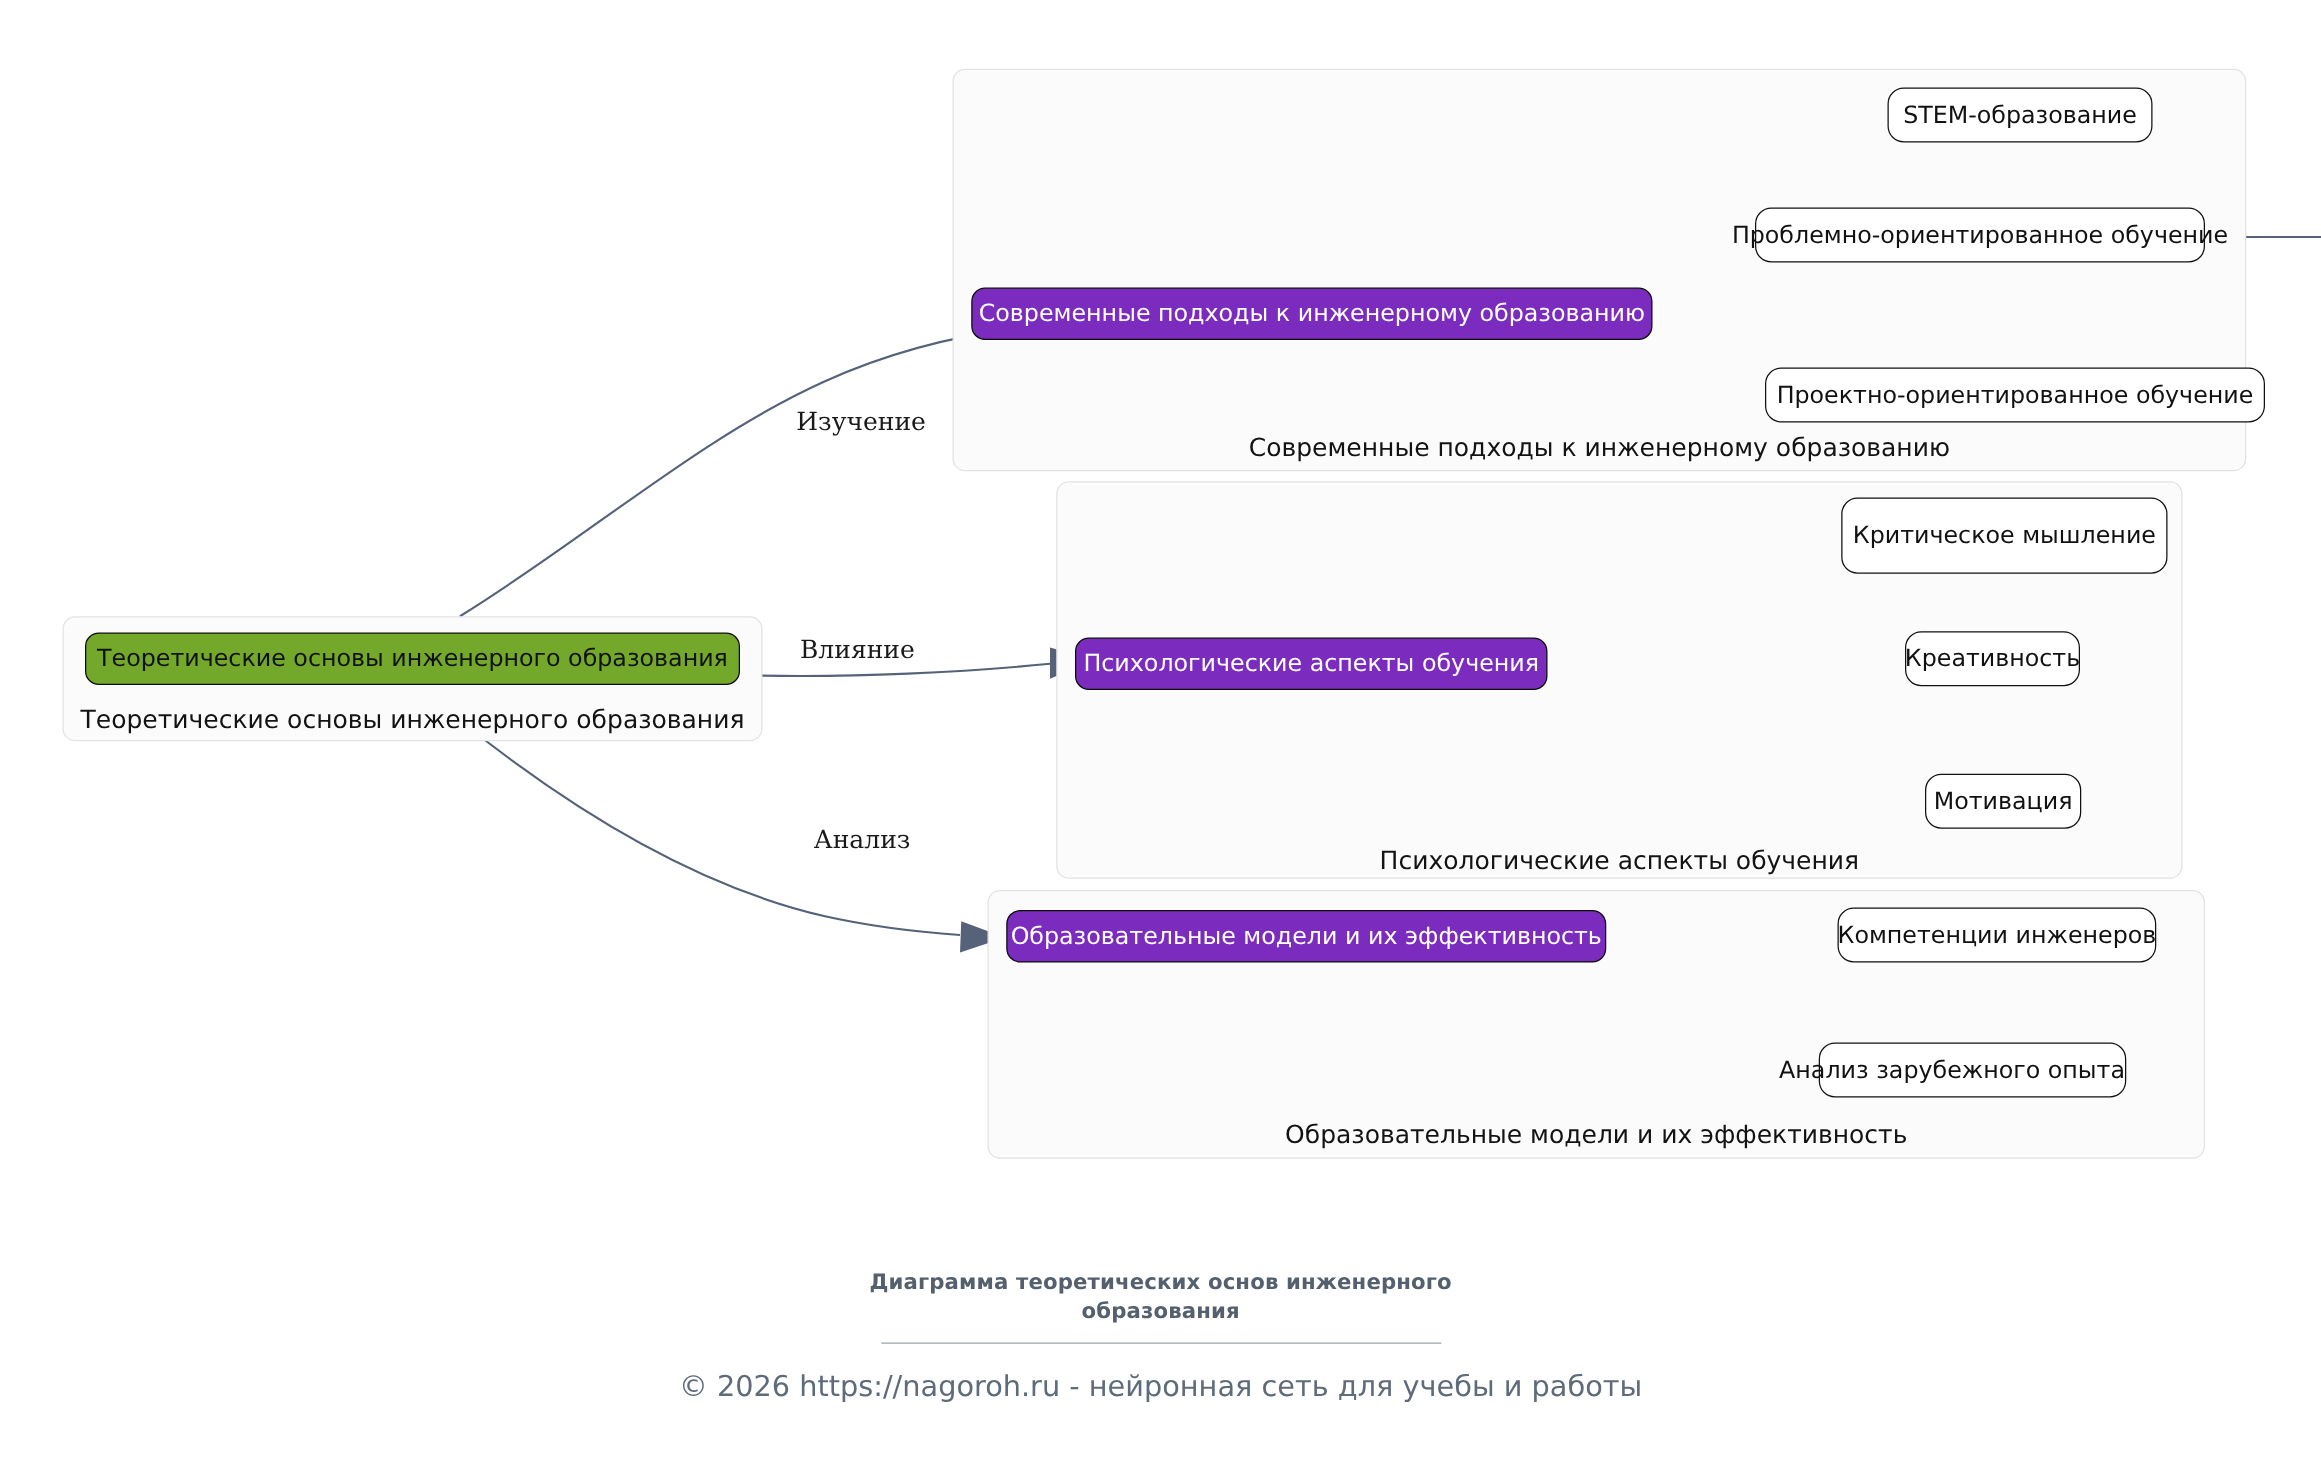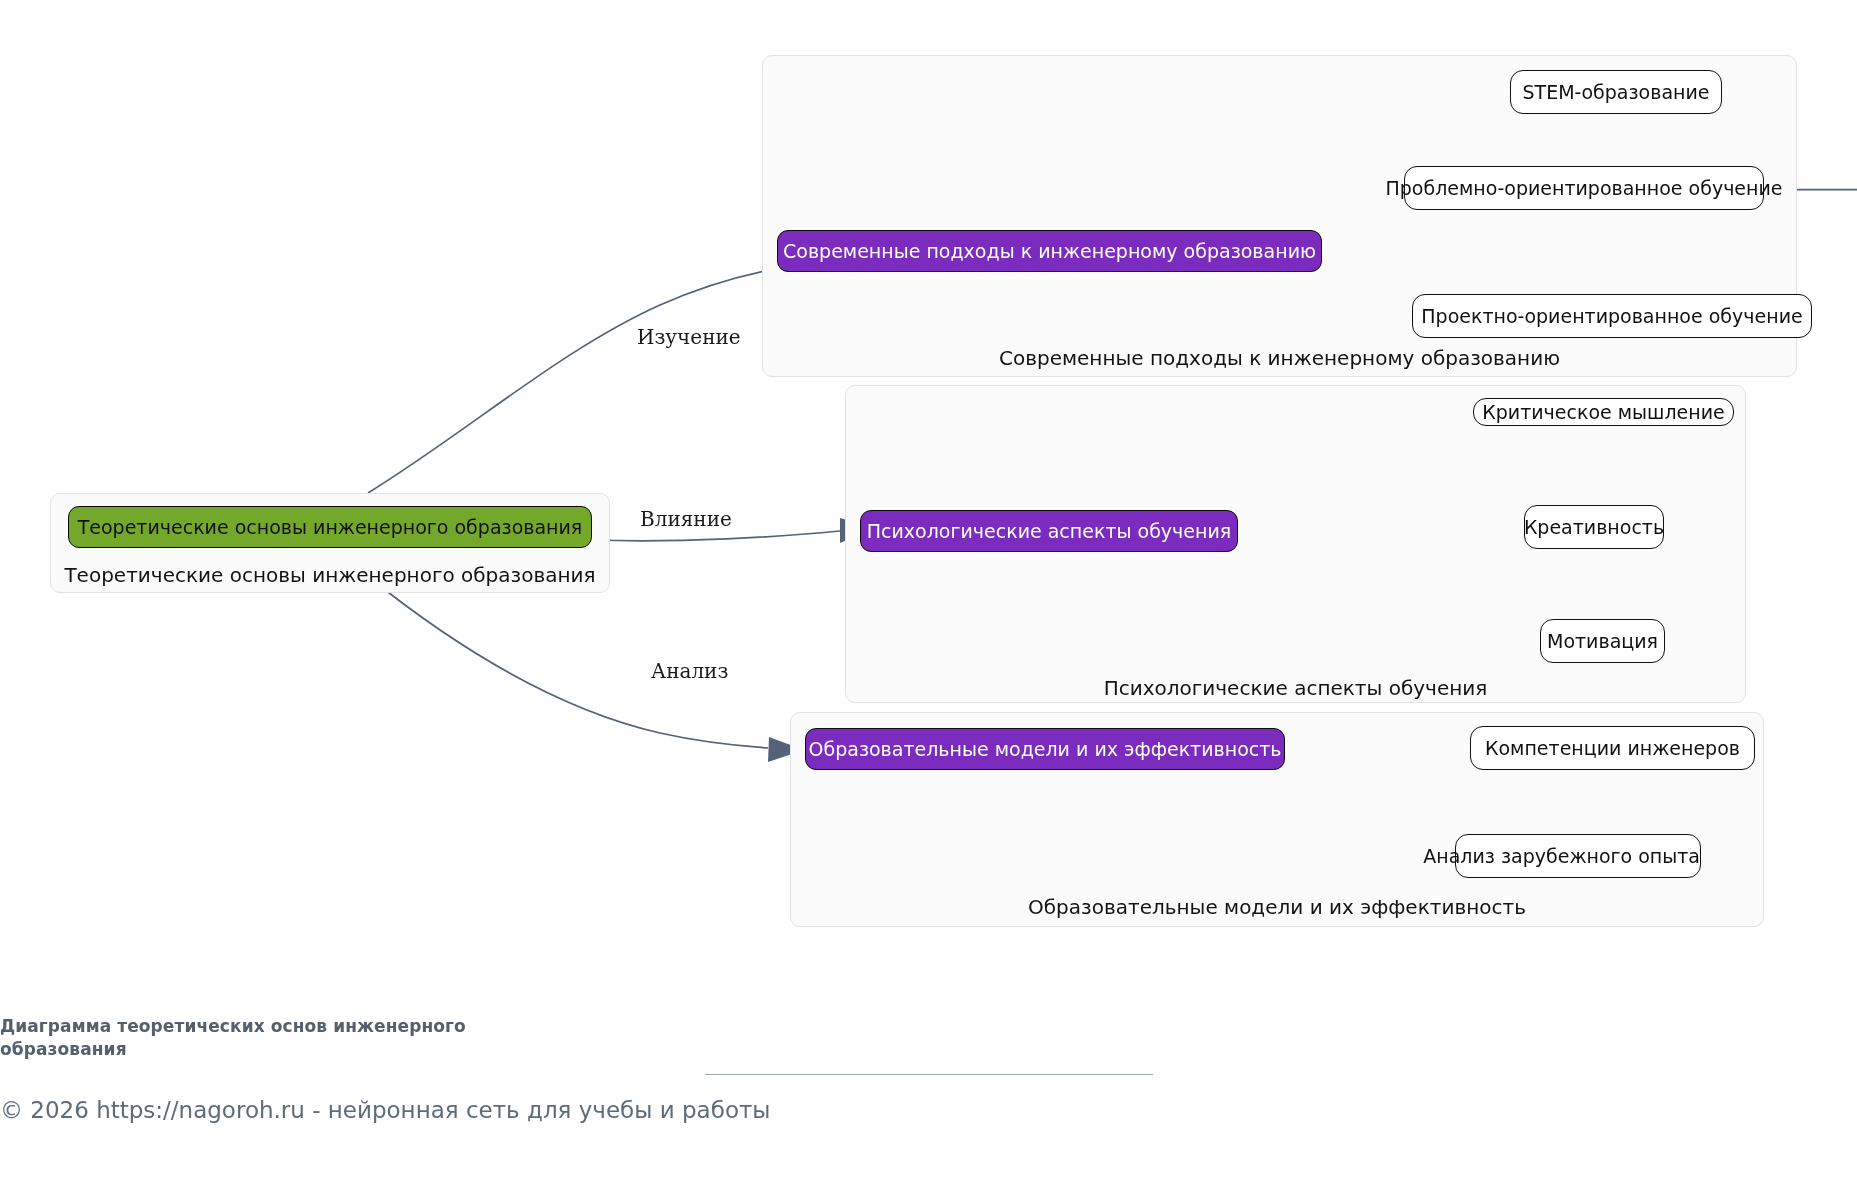--- a/index.html
+++ b/index.html
@@ -90,21 +90,21 @@
     pointer-events: none;
   }
   #edges path { fill: none; stroke: #55627a; stroke-width: 1.7px; }
   #edges polygon { fill: #55627a; stroke: none; }
 
   
   .footer {
     position: absolute;
     left: 0;
     right: 0;
-    text-align: left;
+    text-align: center;
   }
   .footer-title {
     font-family: "DejaVu Sans", sans-serif;
     font-size: 17px;
     font-weight: bold;
     color: #54606e;
     line-height: 1.35;
     letter-spacing: .1px;
   }
   .footer-rule {
@@ -208,39 +208,39 @@
   </div>
   <div class="cluster-label" style="top:346px; left:762px; width:1035px;">
     <span>Современные подходы к инженерному образованию</span>
   </div>
 
   <div class="cluster" style="left:845px; top:385px; width:901px; height:318px;">
   </div>
   <div class="node branch" style="left:860px; top:510px; width:378px; height:42px;">
     <span>Психологические аспекты обучения</span>
   </div>
-  <div class="node leaf" style="left:1473px; top:398px; width:261px; height:28px;">
+  <div class="node leaf" style="left:1473px; top:398px; width:261px; height:61px;">
     <span>Критическое мышление</span>
   </div>
   <div class="node leaf" style="left:1524px; top:505px; width:140px; height:44px;">
     <span>Креативность</span>
   </div>
   <div class="node leaf" style="left:1540px; top:619px; width:125px; height:44px;">
     <span>Мотивация</span>
   </div>
   <div class="cluster-label" style="top:676px; left:845px; width:901px;">
     <span>Психологические аспекты обучения</span>
   </div>
 
   <div class="cluster" style="left:790px; top:712px; width:974px; height:215px;">
   </div>
   <div class="node branch" style="left:805px; top:728px; width:480px; height:42px;">
     <span>Образовательные модели и их эффективность</span>
   </div>
-  <div class="node leaf" style="left:1470px; top:726px; width:285px; height:44px;">
+  <div class="node leaf" style="left:1470px; top:726px; width:255px; height:44px;">
     <span>Компетенции инженеров</span>
   </div>
   <div class="node leaf" style="left:1455px; top:834px; width:246px; height:44px;justify-content:flex-end;">
     <span>Анализ зарубежного опыта</span>
   </div>
   <div class="cluster-label" style="top:895px; left:790px; width:974px;">
     <span>Образовательные модели и их эффективность</span>
   </div>
 
   <div class="edge-label" style="left:637px; top:325px;">

